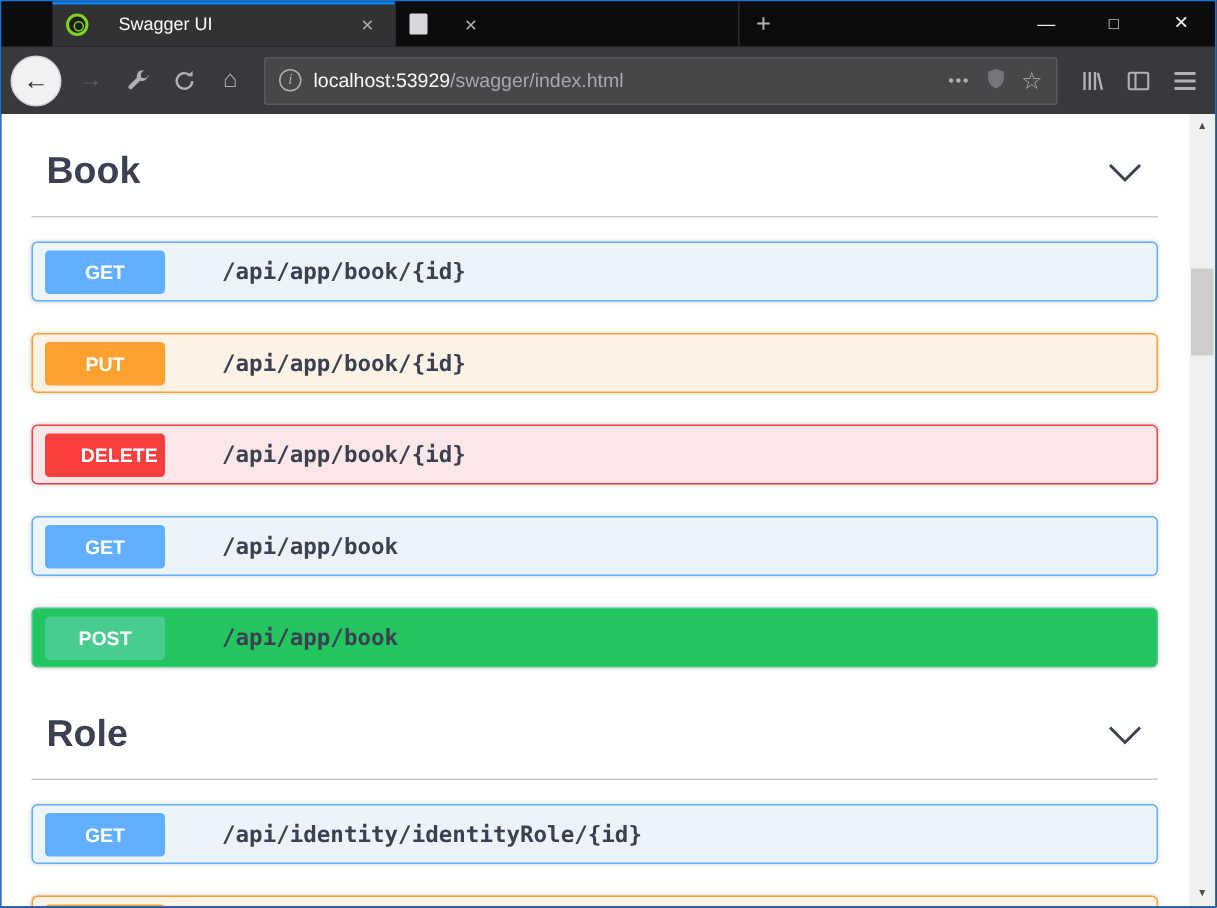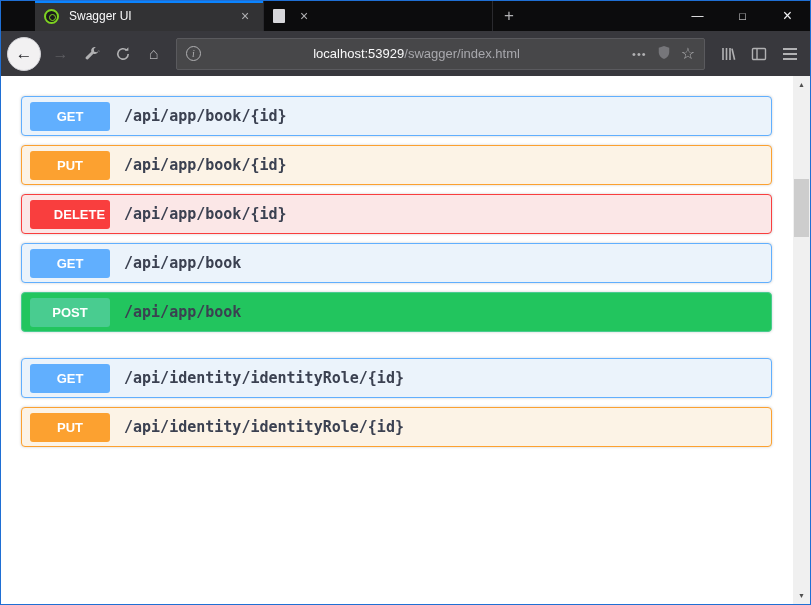--- a/index.html
+++ b/index.html
@@ -4,21 +4,21 @@
 <style>
   * { box-sizing: border-box; margin: 0; padding: 0; }
   html, body { width: 811px; height: 605px; overflow: hidden; background: #0c0c0d;
     font-family: "Liberation Sans", sans-serif; }
 
   .window { width: 811px; height: 605px; border: 1px solid #1f6fd4; display: flex; flex-direction: column; }
 
   
   .tabbar { height: 30px; background: #0c0c0d; display: flex; align-items: stretch; flex: 0 0 auto; }
   .tab-spacer { width: 34px; }
-  .tab { width: 229px; display: flex; align-items: center; gap: 10px; padding: 0 9px;
+  .tab { width: 229px; display: flex; align-items: center; gap: 20px; padding: 0 9px;
     color: #f9f9fa; font-size: 12px; position: relative; border-right: 1px solid #2a2a2e; cursor: default; }
   .tab.active { background: #323234; }
   .tab.active::before { content: ""; position: absolute; top: 0; left: 0; right: 0; height: 2px; background: #0a84ff; }
   .tab-title { flex: 1; white-space: nowrap; overflow: hidden; }
   .tab-close { color: #b1b1b3; font-size: 14px; width: 18px; text-align: center; }
   .favicon-swagger { width: 15px; height: 15px; border-radius: 50%; background: #1b1b1b;
     border: 2px solid #7ed321; flex: 0 0 auto; position: relative; }
   .favicon-swagger::after { content: ""; position: absolute; left: 3px; top: 3px; width: 5px; height: 5px;
     border-radius: 50%; border: 1px solid #7ed321; }
   .favicon-page { width: 12px; height: 14px; background: #d7d7db; border-radius: 1px; flex: 0 0 auto; }
@@ -33,41 +33,41 @@
   .back-btn { width: 34px; height: 34px; border-radius: 50%; background: #f2f1f2; border: 1px solid #cfcfd4;
     display: flex; align-items: center; justify-content: center; color: #2a2a2e; font-size: 17px; margin-right: 3px; cursor: pointer; }
   .nav-icon { width: 29px; height: 29px; display: flex; align-items: center; justify-content: center;
     color: #b1b1b3; font-size: 16px; cursor: pointer; flex: 0 0 auto; }
   .nav-icon.disabled { color: #5c5c61; }
   .urlbar { flex: 1; height: 32px; background: #474749; border: 1px solid #5a5a5e; border-radius: 2px;
     margin: 0 6px; padding: 0 9px; display: flex; align-items: center; gap: 8px; font-size: 13px; min-width: 0; }
   .info-icon { width: 15px; height: 15px; border-radius: 50%; border: 1px solid #b1b1b3; color: #b1b1b3;
     font-size: 10px; font-family: "Liberation Serif", serif; font-style: italic;
     display: flex; align-items: center; justify-content: center; flex: 0 0 auto; }
-  .url-text { white-space: nowrap; overflow: hidden; flex: 1; text-align: center; }
+  .url-text { white-space: nowrap; overflow: hidden; flex: 1; }
   .url-host { color: #f9f9fa; }
   .url-path { color: #a8a8ad; }
   .url-actions { display: flex; align-items: center; gap: 10px; flex: 0 0 auto; }
   .dots { color: #b1b1b3; font-size: 11px; letter-spacing: 1px; }
   .star { color: #b1b1b3; font-size: 16px; }
   .hamburger { display: flex; flex-direction: column; gap: 3px; }
   .hamburger span { display: block; width: 14px; height: 2px; background: #b1b1b3; }
 
   
   .content { flex: 1; background: #ffffff; position: relative; overflow: hidden; color: #3b4151; }
   #sections-root { position: absolute; left: 0; right: 17px; top: 0; bottom: 0; overflow: hidden; padding: 20px 21px 0 20px; }
 
   .api-section { margin-bottom: 26px; }
   .section-header { display: flex; align-items: center; justify-content: space-between;
     padding: 4px 10px 15px 10px; border-bottom: 1px solid rgba(59,65,81,.28); margin-bottom: 16px; cursor: pointer; }
   .section-title { font-size: 25px; font-weight: bold; color: #3b4151; }
   .chevron { flex: 0 0 auto; }
 
   .opblock { display: flex; align-items: center; height: 40px; border: 1px solid; border-radius: 4px;
-    margin-bottom: 9px; box-shadow: 0 0 3px rgba(0,0,0,.19); cursor: pointer; }
+    margin-bottom: 21px; box-shadow: 0 0 3px rgba(0,0,0,.19); cursor: pointer; gap: 24px; }
   .method-badge { min-width: 80px; text-align: center; padding: 7px 0; border-radius: 3px; margin-left: 8px;
     color: #ffffff; font-weight: bold; font-size: 13px; flex: 0 0 auto; }
   .op-path { margin-left: 14px; font-family: "DejaVu Sans Mono", monospace; font-size: 15px;
     font-weight: 600; color: #3b4151; white-space: nowrap; }
 
   
   .scrollbar { position: absolute; top: 0; right: 0; bottom: 0; width: 17px; background: #f0f0f0; }
   .sb-arrow { height: 17px; display: flex; align-items: center; justify-content: center; color: #505050; font-size: 7px; }
   .sb-arrow.down { position: absolute; bottom: 0; left: 0; right: 0; }
   .sb-thumb { position: absolute; left: 1px; width: 15px; top: 103px; height: 58px; background: #cdcdcd; }
@@ -152,20 +152,26 @@
           <span></span>
           <span></span>
           <span></span>
         </span>
     </div>
   </div>
 
   <div class="content">
     <div id="sections-root">
   <section class="api-section">
+    <div class="section-header">
+      <h2 class="section-title">Book</h2>
+      <svg class="chevron" width="24" height="14" viewBox="0 0 24 14">
+              <path d="M2 2l10 10L22 2" fill="none" stroke="#3b4151" stroke-width="2"></path>
+            </svg>
+    </div>
     <div class="op-list">
   <div class="opblock" style="border-color: rgb(97, 175, 254); background: rgb(235, 243, 251);">
     <span class="method-badge" style="background: rgb(97, 175, 254);">GET</span>
     <span class="op-path">/api/app/book/{id}</span>
   </div>
 
   <div class="opblock" style="border-color: rgb(252, 161, 48); background: rgb(252, 243, 230);">
     <span class="method-badge" style="background: rgb(252, 161, 48);">PUT</span>
     <span class="op-path">/api/app/book/{id}</span>
   </div>
@@ -181,20 +187,26 @@
   </div>
 
   <div class="opblock" style="border-color: rgb(73, 204, 144); background: #22c55e;">
     <span class="method-badge" style="background: rgb(73, 204, 144);">POST</span>
     <span class="op-path">/api/app/book</span>
   </div>
 </div>
   </section>
 
   <section class="api-section">
+    <div class="section-header">
+      <h2 class="section-title">Role</h2>
+      <svg class="chevron" width="24" height="14" viewBox="0 0 24 14">
+              <path d="M2 2l10 10L22 2" fill="none" stroke="#3b4151" stroke-width="2"></path>
+            </svg>
+    </div>
     <div class="op-list">
   <div class="opblock" style="border-color: rgb(97, 175, 254); background: rgb(235, 243, 251);">
     <span class="method-badge" style="background: rgb(97, 175, 254);">GET</span>
     <span class="op-path">/api/identity/identityRole/{id}</span>
   </div>
 
   <div class="opblock" style="border-color: rgb(252, 161, 48); background: rgb(252, 243, 230);">
     <span class="method-badge" style="background: rgb(252, 161, 48);">PUT</span>
     <span class="op-path">/api/identity/identityRole/{id}</span>
   </div>

